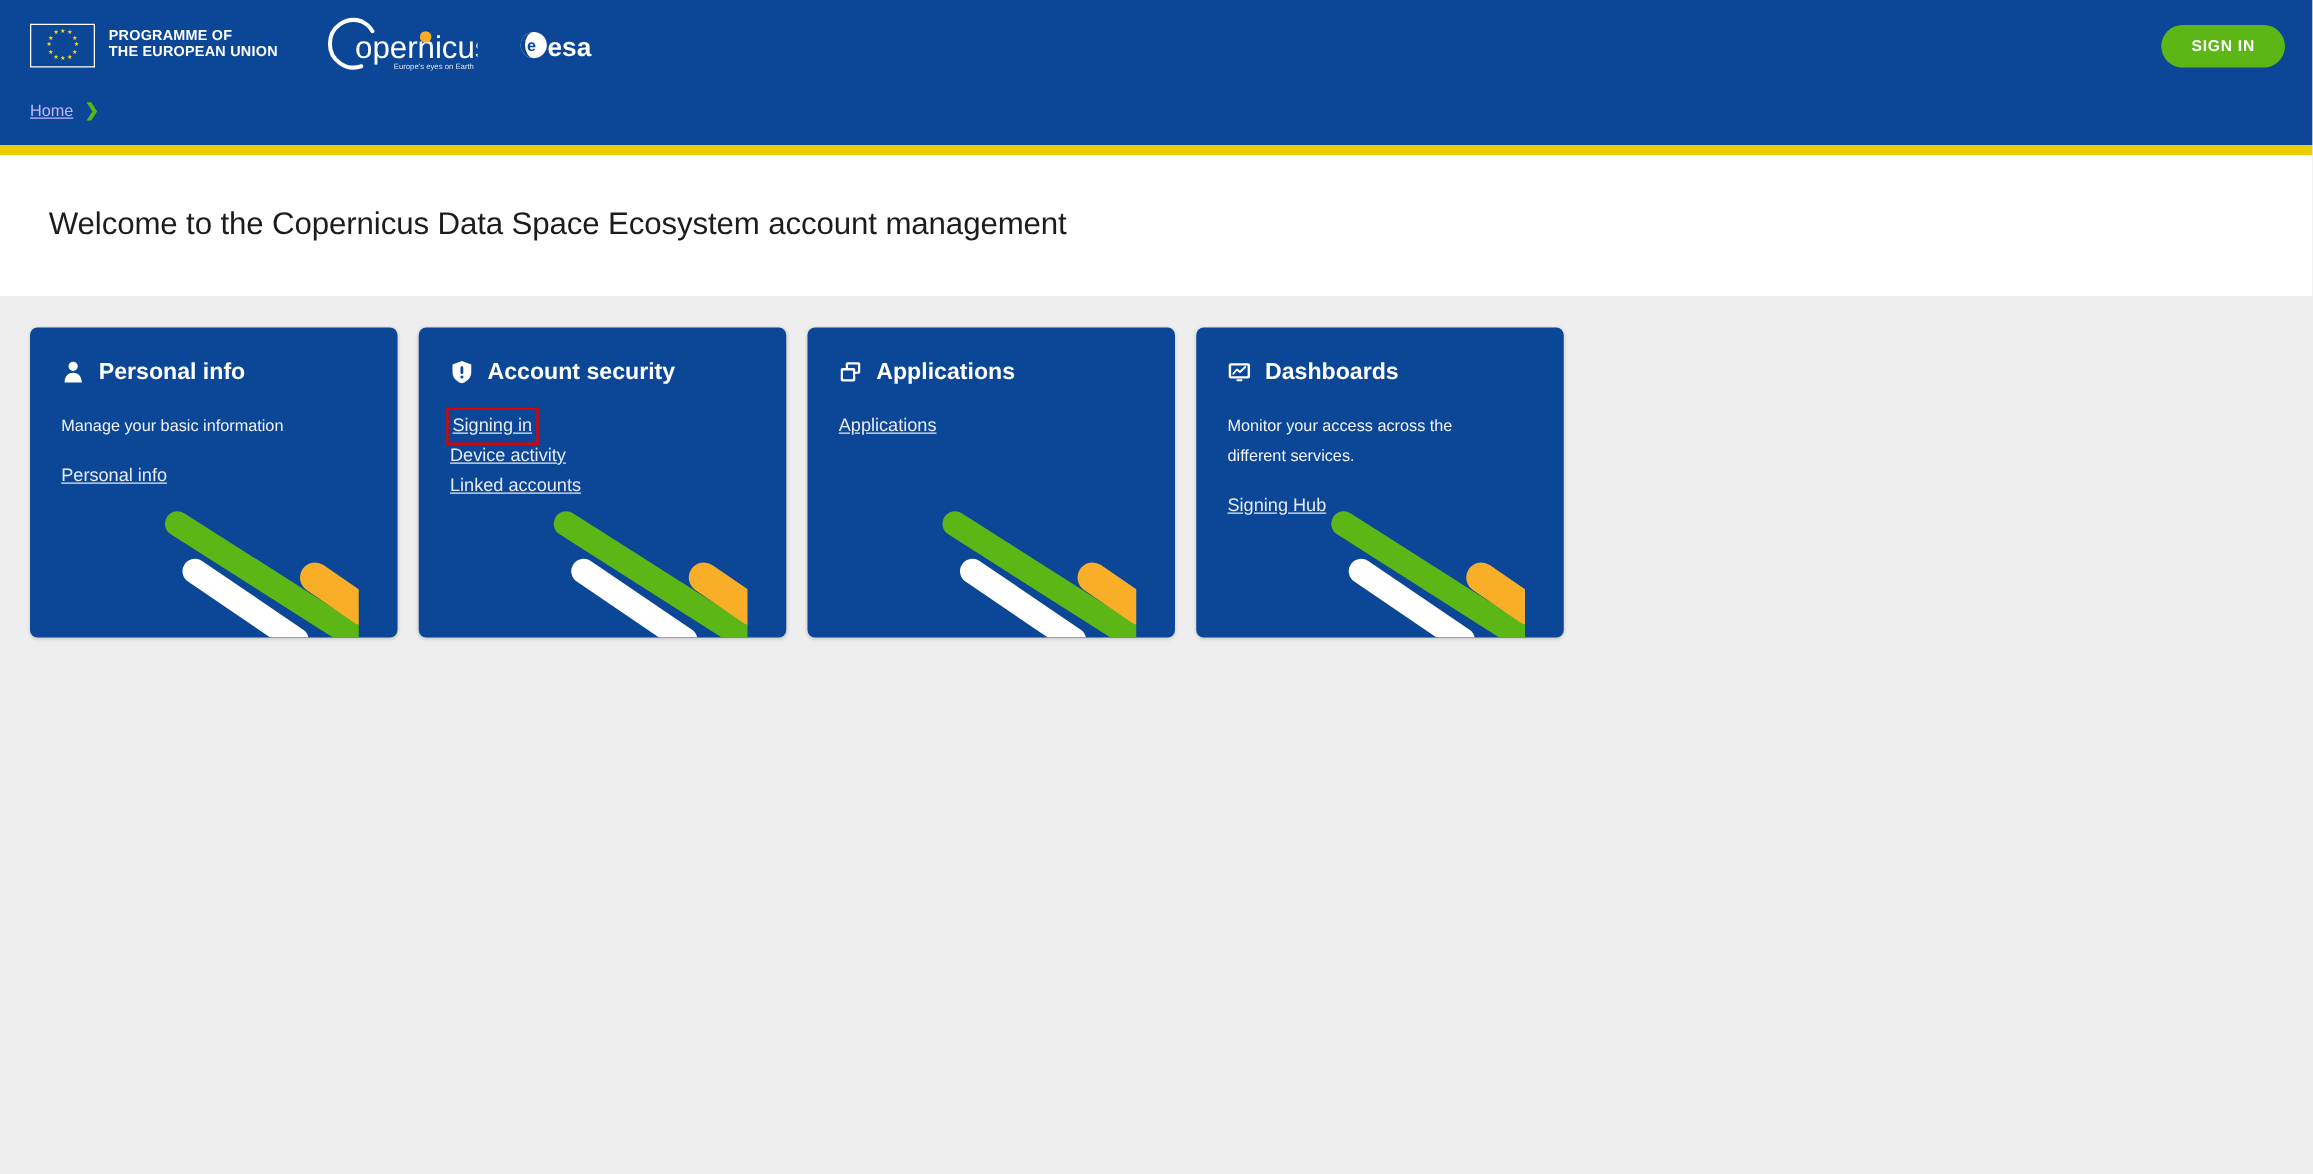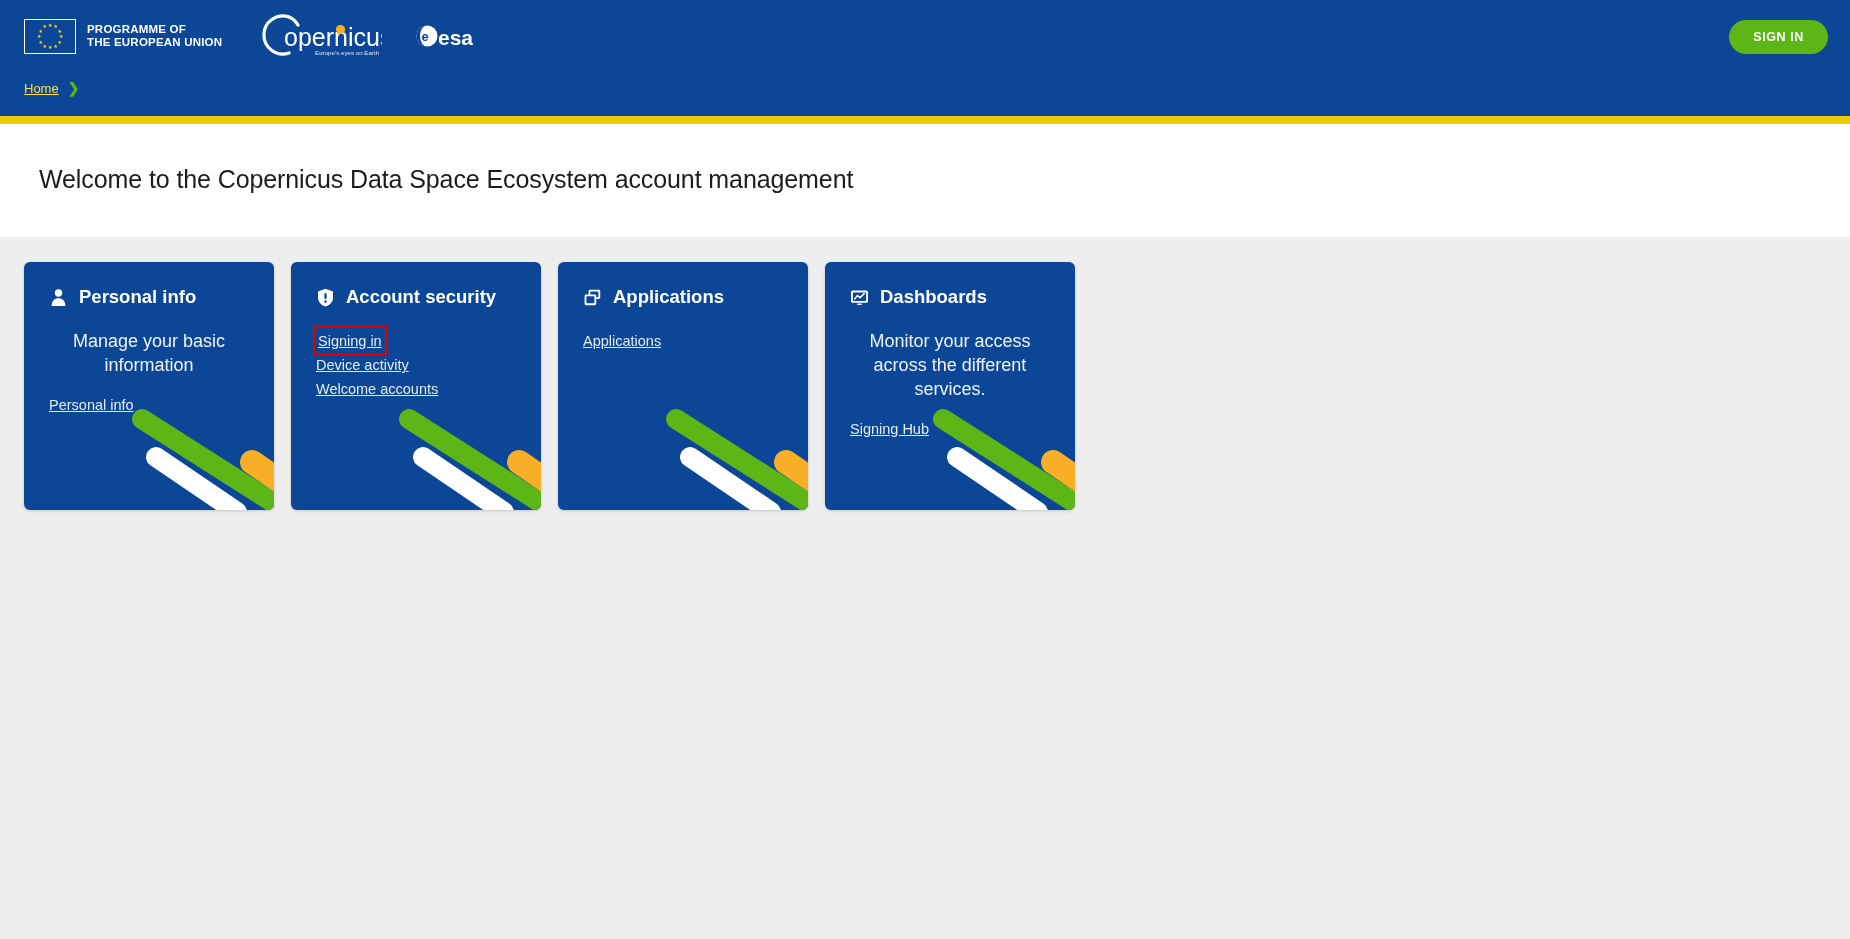--- a/index.html
+++ b/index.html
@@ -97,21 +97,21 @@
 
   
   .breadcrumb {
     display: flex;
     align-items: center;
     gap: 9px;
     padding: 0 24px;
     height: 32px;
   }
   .breadcrumb a {
-    color: #fde047;
+    color: #c4b5fd;
     font-size: 13px;
     text-decoration: underline;
     cursor: pointer;
     text-align: right;
   }
   .bc-chevron {
     color: #5cb716;
     font-size: 14px;
     font-weight: bold;
     line-height: 1;
@@ -141,21 +141,21 @@
     background: #eeeeee;
     padding: 25px 24px 0 24px;
     min-height: 500px;
   }
   .cards-row {
     display: flex;
     gap: 17px;
   }
   .card {
     position: relative;
-    width: 250px;
+    width: 294px;
     height: 248px;
     background: #0b4697;
     border-radius: 6px;
     overflow: hidden;
     box-shadow: 0 1px 3px rgba(0,0,0,0.18);
     flex: 0 0 auto;
   }
   .card-content {
     position: relative;
     z-index: 3;
@@ -174,25 +174,24 @@
     width: 19px;
     height: 19px;
     flex: 0 0 auto;
     display: inline-flex;
     align-items: center;
     justify-content: center;
   }
   .card-icon svg { display: block; }
   .card-desc {
     color: #f0f2f5;
-    font-size: 18px;
+    font-size: 13px;
     line-height: 24px;
     margin-bottom: 16px;
     max-width: 214px;
-    text-align: center;
   }
   .card-links {
     display: flex;
     flex-direction: column;
     align-items: flex-start;
     gap: 0px;
   }
   .card-link {
     color: #e6ebf2;
     font-size: 14.5px;
@@ -315,21 +314,21 @@
                 <path d="M9.5 0.8 L17 3.6 L17 9.5 C17 14.2 13.7 17.3 9.5 18.6 C5.3 17.3 2 14.2 2 9.5 L2 3.6 Z" fill="#fff"></path>
                 <rect x="8.4" y="5" width="2.2" height="6.2" rx="1.1" fill="#0b4697"></rect>
                 <circle cx="9.5" cy="13.6" r="1.25" fill="#0b4697"></circle>
               </svg>
             </span>
             <span>Account security</span>
           </div>
           <div class="card-links">
             <a class="card-link highlighted">Signing in</a>
             <a class="card-link">Device activity</a>
-            <a class="card-link">Welcome accounts</a>
+            <a class="card-link">Linked accounts</a>
           </div>
         </div>
       </div>
       <div class="card">
         <svg class="deco" width="263" height="248" viewBox="0 0 263 248">
           <line x1="118" y1="157" x2="261" y2="248" stroke="#5cb716" stroke-width="20" stroke-linecap="round"></line>
           <line x1="132" y1="195" x2="213" y2="250" stroke="#ffffff" stroke-width="20" stroke-linecap="round"></line>
           <line x1="228" y1="200" x2="266" y2="226" stroke="#f9ae28" stroke-width="24" stroke-linecap="round"></line>
         </svg>
         <div class="card-content">

